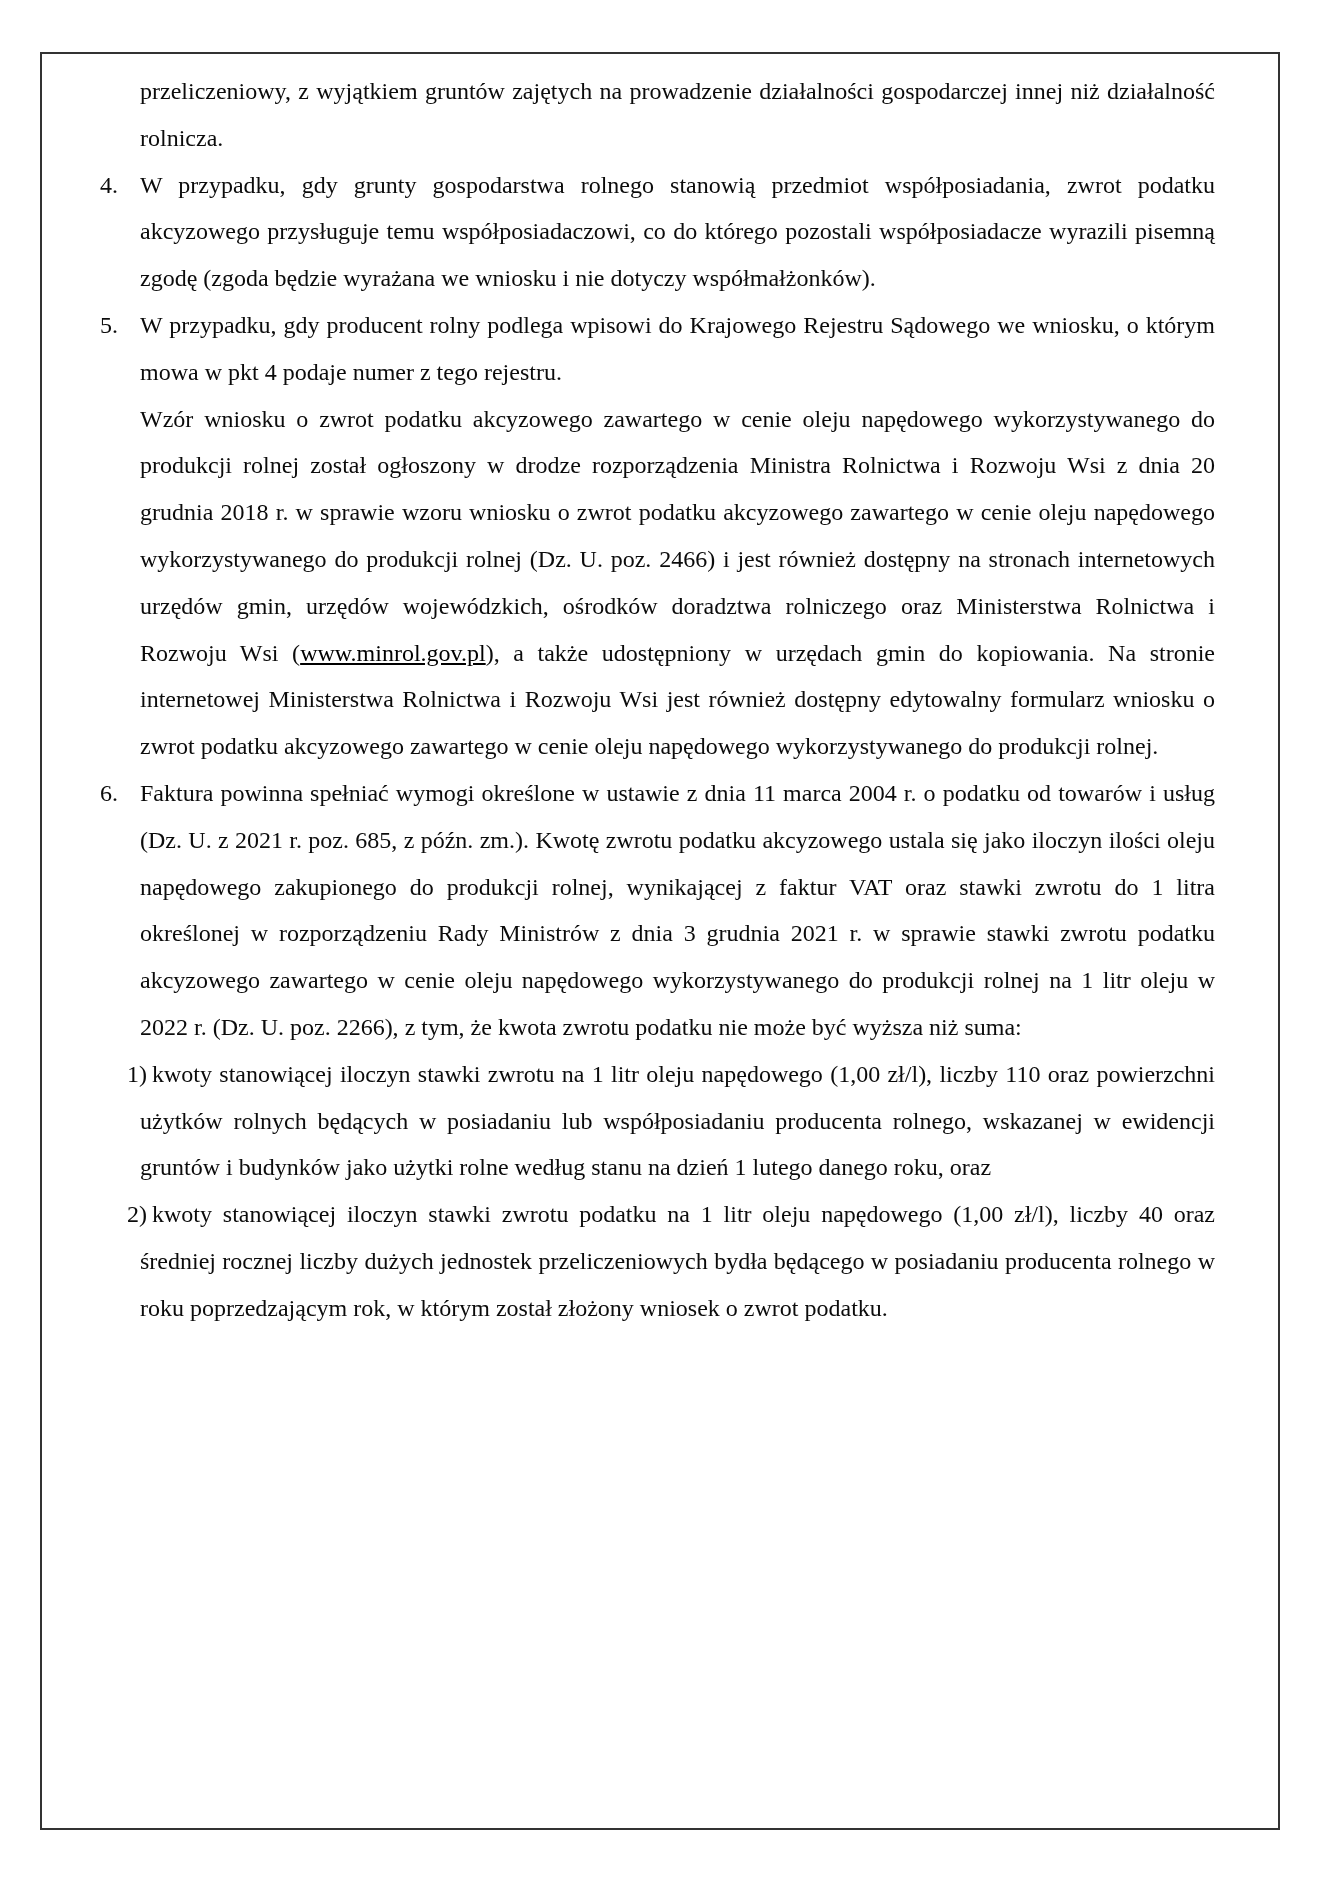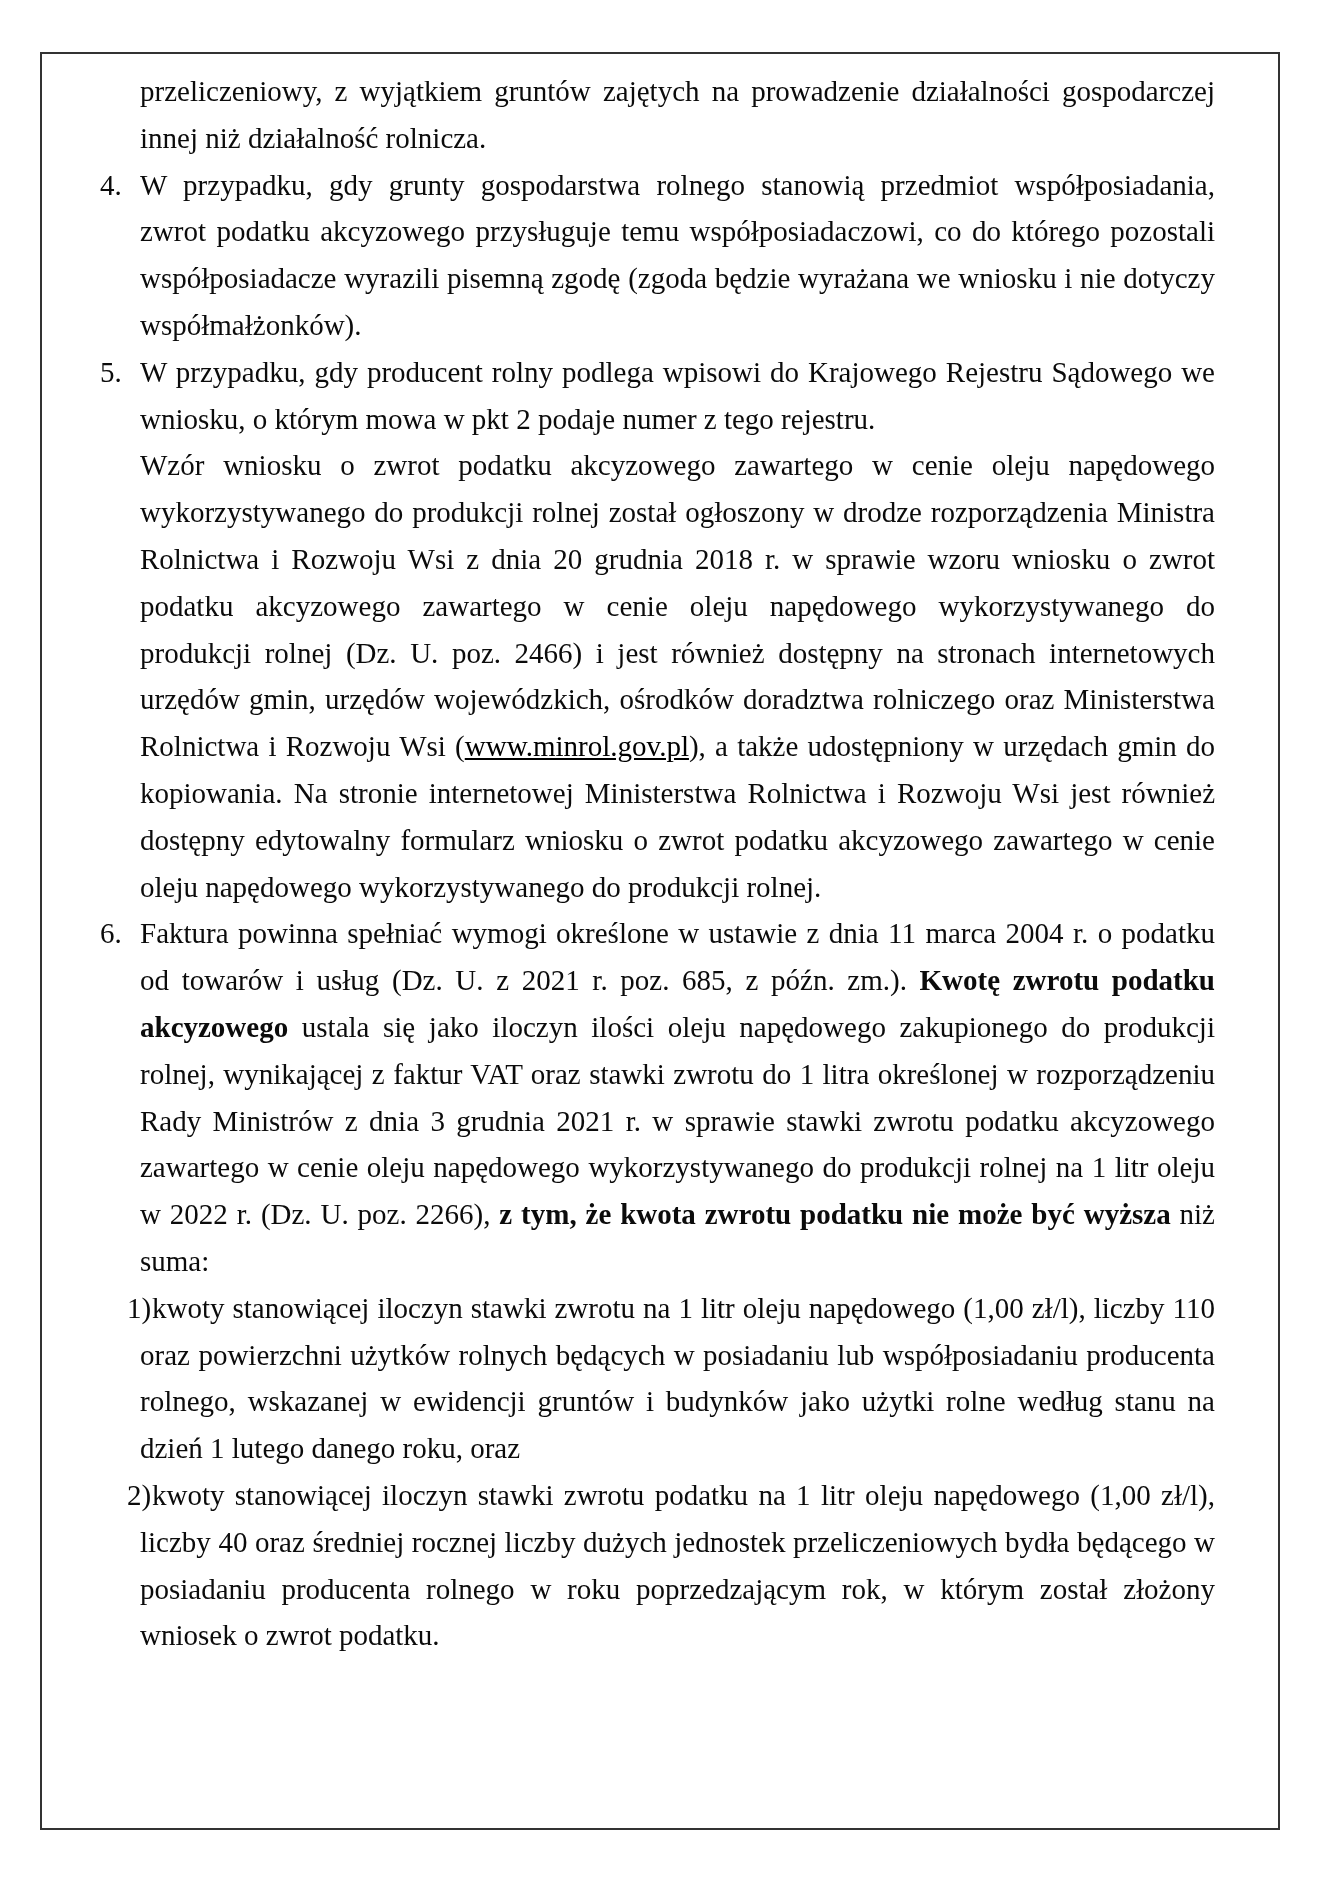--- a/index.html
+++ b/index.html
@@ -23,21 +23,21 @@
     height: 1778px;
     border: 2px solid #333333;
     box-sizing: border-box;
     background: #ffffff;
   }
   .doc {
     position: absolute;
     left: 140px;
     top: 68px;
     width: 1075px;
-    font-size: 29px;
+    font-size: 24px;
     line-height: 46.8px;
     text-align: justify;
   }
   .doc p { margin: 0; padding: 0; }
 
   
   .p-cont  { margin-left: 40px; }
 
   
   .item    { position: relative; margin-left: 40px; }
@@ -57,21 +57,21 @@
   .sub > .marker {
     position: absolute;
     left: -13px;
     top: 0;
     text-indent: 0;
   }
 
   
   .p-limit { margin-left: 32px; }
 
-  .b { font-weight: bold; }
+  .b { font-weight: normal; }
 
   .link {
     color: #000000;
     text-decoration: underline;
     cursor: pointer;
   }
 </style>
 </head>
 <body>
 
@@ -79,21 +79,21 @@
 
 <div class="doc">
 
   <p class="p-cont">przeliczeniowy, z wyjątkiem gruntów zajętych na prowadzenie działalności gospodarczej innej niż działalność rolnicza.</p>
 
   <p class="item">
     <span class="marker">4.</span><span>W przypadku, gdy grunty gospodarstwa rolnego stanowią przedmiot współposiadania, zwrot podatku akcyzowego przysługuje temu współposiadaczowi, co do którego pozostali współposiadacze wyrazili pisemną zgodę (zgoda będzie wyrażana we wniosku i nie dotyczy współmałżonków).</span>
   </p>
 
   <p class="item">
-    <span class="marker">5.</span><span>W przypadku, gdy producent rolny podlega wpisowi do Krajowego Rejestru Sądowego we wniosku, o którym mowa w pkt 2 podaje numer z tego rejestru.</span>
+    <span class="marker">5.</span><span>W przypadku, gdy producent rolny podlega wpisowi do Krajowego Rejestru Sądowego we wniosku, o którym mowa w pkt 4 podaje numer z tego rejestru.</span>
   </p>
 
   <p class="p-wzor"><span>Wzór wniosku o zwrot podatku akcyzowego zawartego w cenie oleju napędowego wykorzystywanego do produkcji rolnej został ogłoszony w drodze rozporządzenia Ministra Rolnictwa i Rozwoju Wsi z dnia 20 grudnia 2018 r. w sprawie wzoru wniosku o zwrot podatku akcyzowego zawartego w cenie oleju napędowego wykorzystywanego do produkcji rolnej (Dz. U. poz. 2466) i jest również dostępny na stronach internetowych urzędów gmin, urzędów wojewódzkich, ośrodków doradztwa rolniczego oraz Ministerstwa Rolnictwa i Rozwoju Wsi (</span><a class="link">www.minrol.gov.pl</a><span>), a także udostępniony w urzędach gmin do kopiowania. Na stronie internetowej Ministerstwa Rolnictwa i Rozwoju Wsi jest również dostępny edytowalny formularz wniosku o zwrot podatku akcyzowego zawartego w cenie oleju napędowego wykorzystywanego do produkcji rolnej.</span></p>
 
   <p class="item">
     <span class="marker">6.</span><span>Faktura powinna spełniać wymogi określone w ustawie z dnia 11 marca 2004 r. o podatku od towarów i usług (Dz. U. z 2021 r. poz. 685, z późn. zm.). </span><span class="b">Kwotę zwrotu podatku akcyzowego</span><span> ustala się jako iloczyn ilości oleju napędowego zakupionego do produkcji rolnej, wynikającej z faktur VAT oraz stawki zwrotu do 1 litra określonej w rozporządzeniu Rady Ministrów z dnia 3 grudnia 2021 r. w sprawie stawki zwrotu podatku akcyzowego zawartego w cenie oleju napędowego wykorzystywanego do produkcji rolnej na 1 litr oleju w 2022 r. (Dz. U. poz. 2266), </span><span class="b">z tym, że kwota zwrotu podatku nie może być wyższa</span><span> niż suma:</span>
   </p>
 
   <p class="sub">
     <span class="marker">1)</span><span>kwoty stanowiącej iloczyn stawki zwrotu na 1 litr oleju napędowego (1,00 zł/l), liczby 110 oraz powierzchni użytków rolnych będących w posiadaniu lub współposiadaniu producenta rolnego, wskazanej w ewidencji gruntów i budynków jako użytki rolne według stanu na dzień 1 lutego danego roku, oraz</span>

